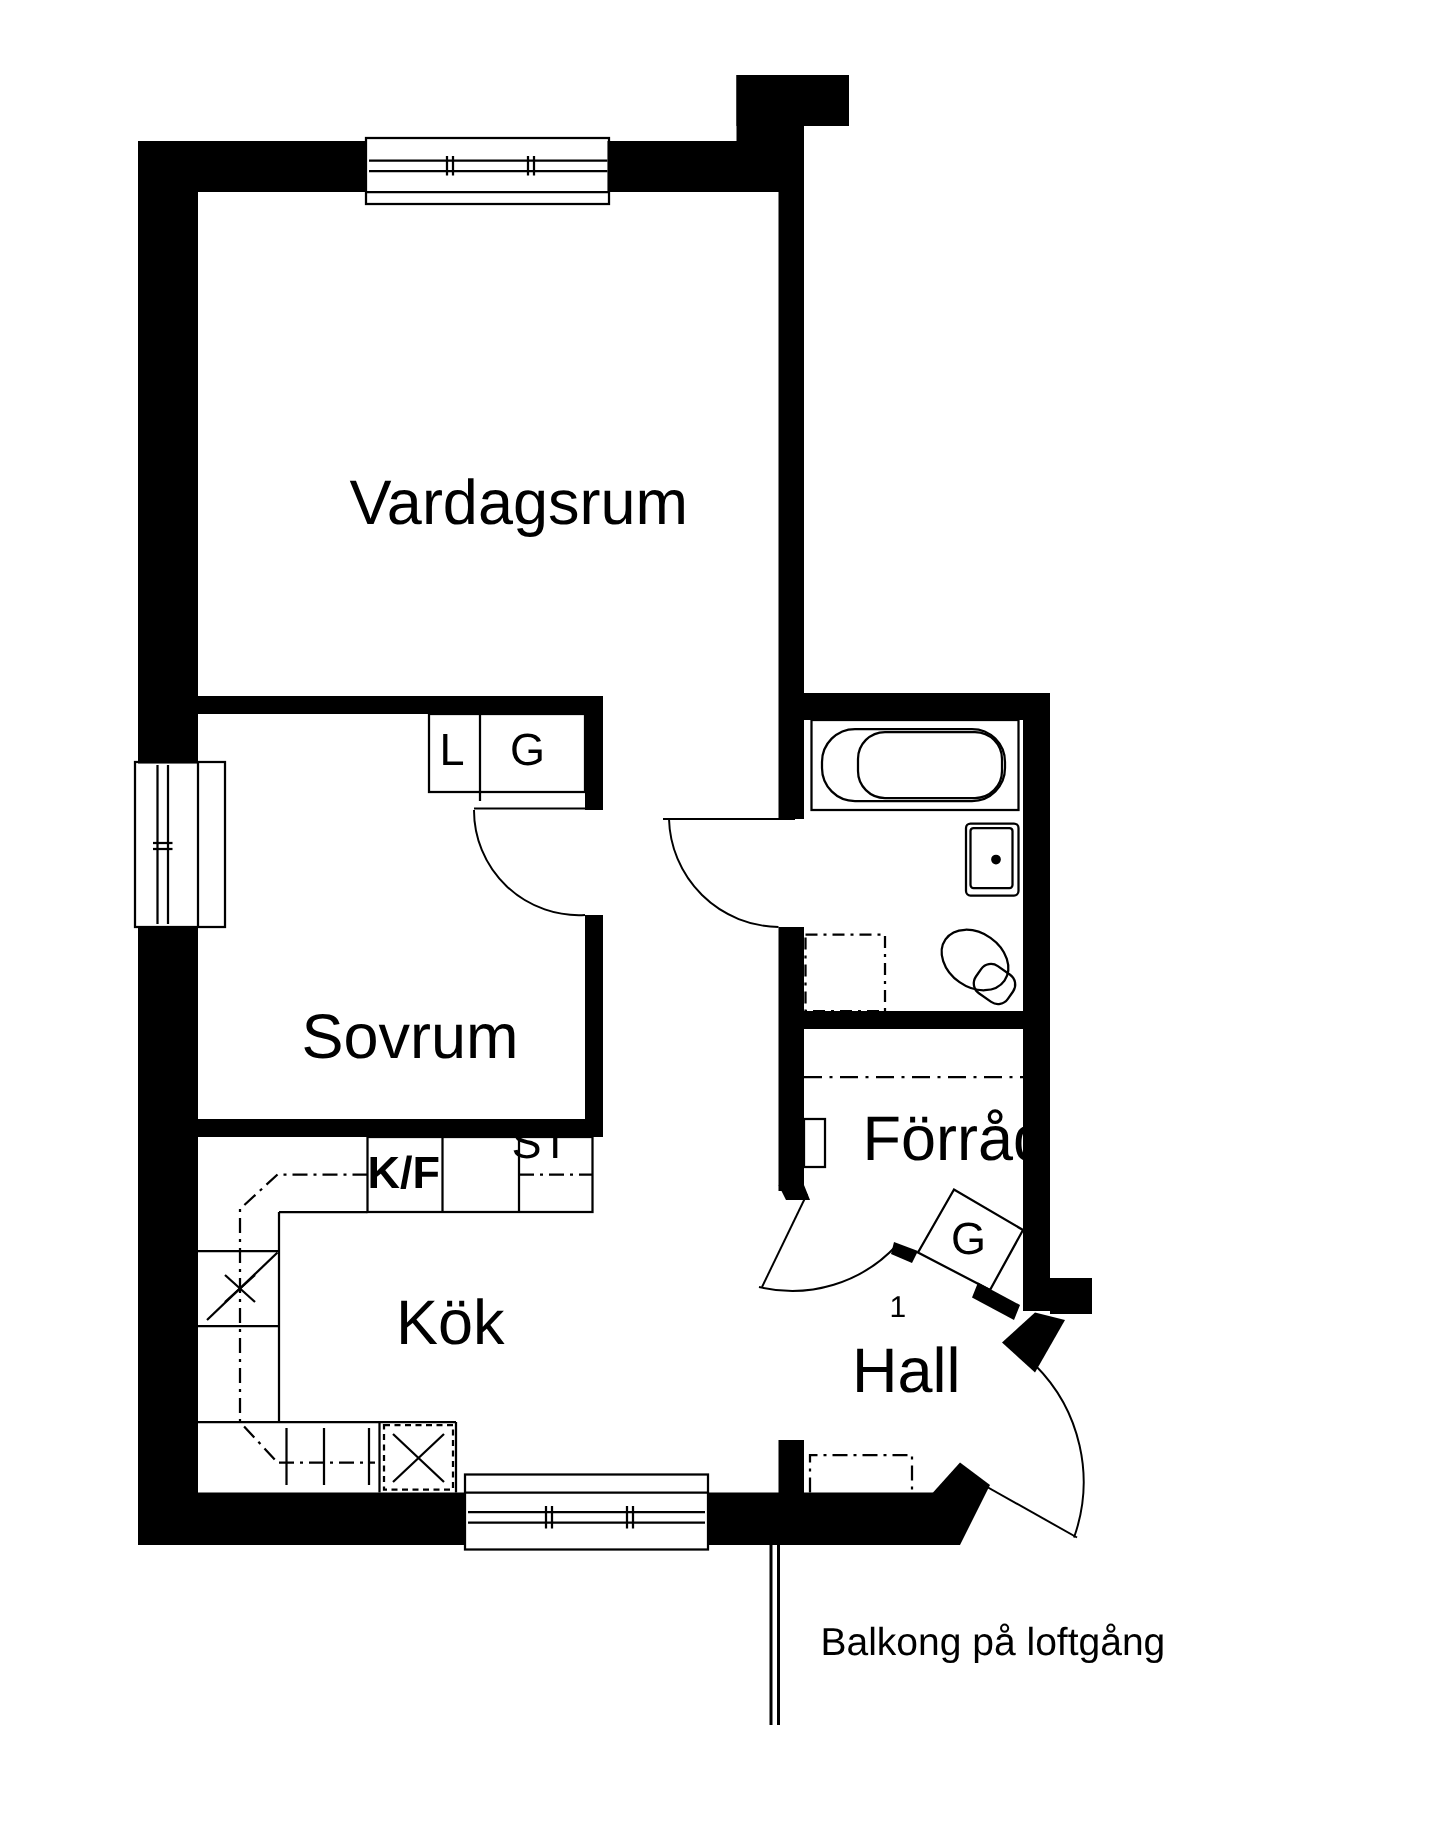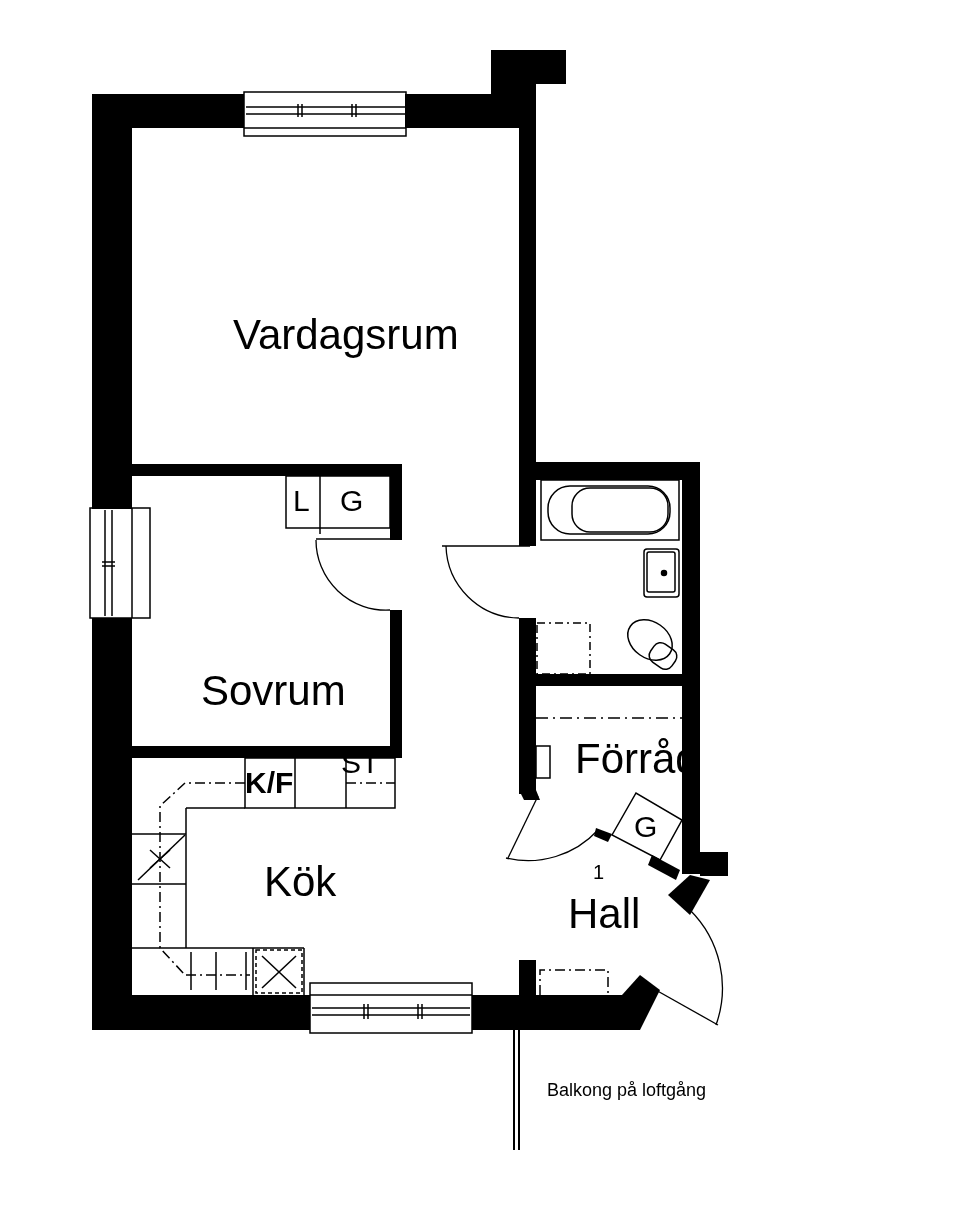--- a/index.html
+++ b/index.html
@@ -2,21 +2,21 @@
 <html><head>
 <meta charset="utf-8">
 <style>
   html, body { margin: 0; padding: 0; background: #ffffff; }
   body { width: 958px; height: 1220px; position: relative; overflow: hidden; }
   #plan { position: absolute; left: 0; top: 0; }
   .lbl { position: absolute; font-family: "Liberation Sans", sans-serif; color: #000; white-space: nowrap; line-height: 1; }
   .room { font-size: 42px; }
   .fix { font-size: 30px; }
   .small { font-size: 20px; }
-  .note { font-size: 18px; }
+  .note { font-size: 26px; }
 </style>
 </head>
 <body>
 
 <svg id="plan" width="958" height="1220" viewBox="0 0 958 1220" xmlns="http://www.w3.org/2000/svg">
   <g fill="#000">
 
     <rect x="92" y="94" width="152" height="34"></rect>
 
     <rect x="405" y="94" width="130" height="34"></rect>

